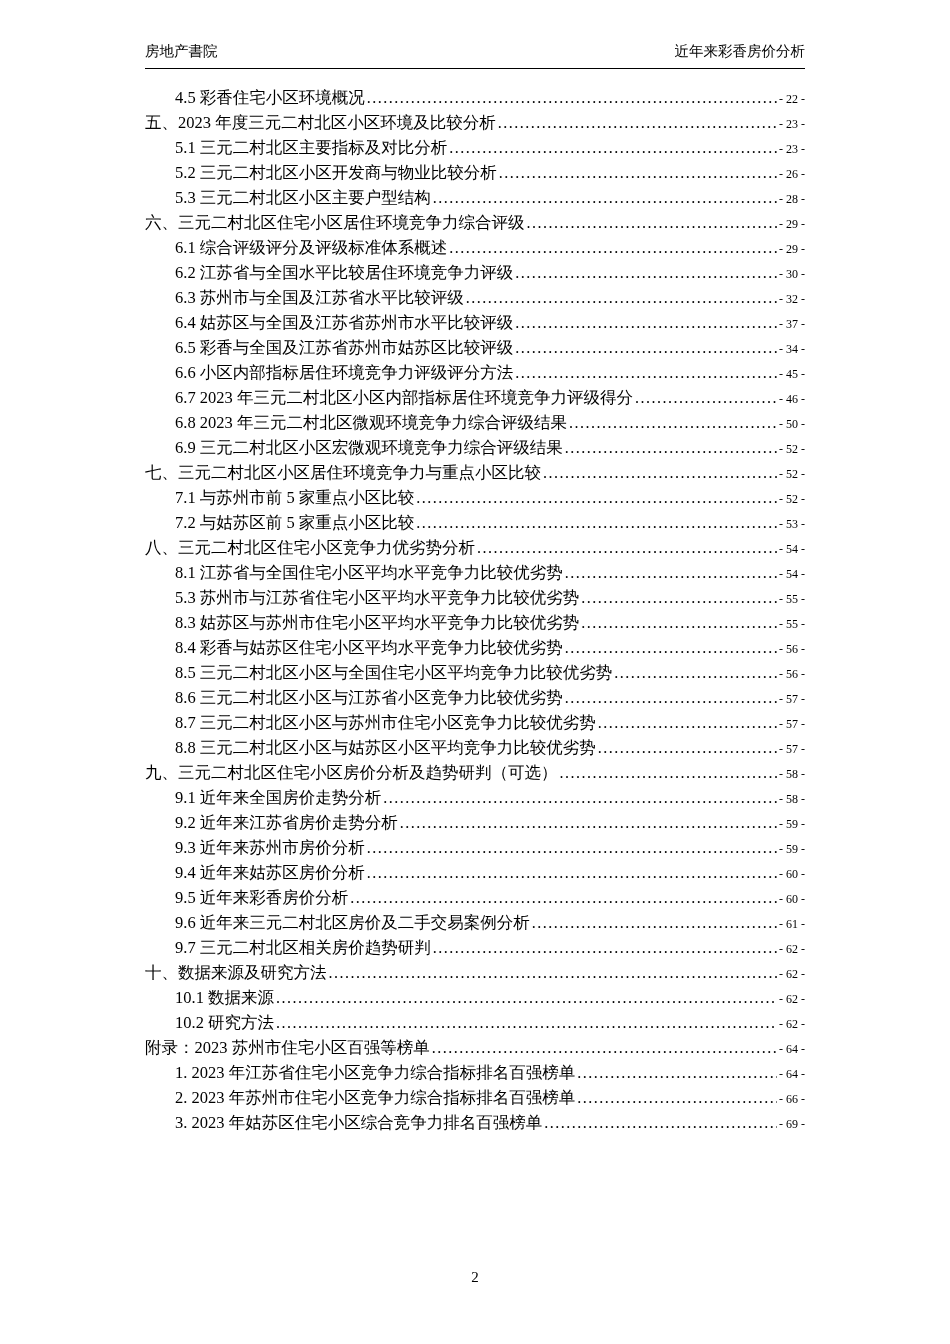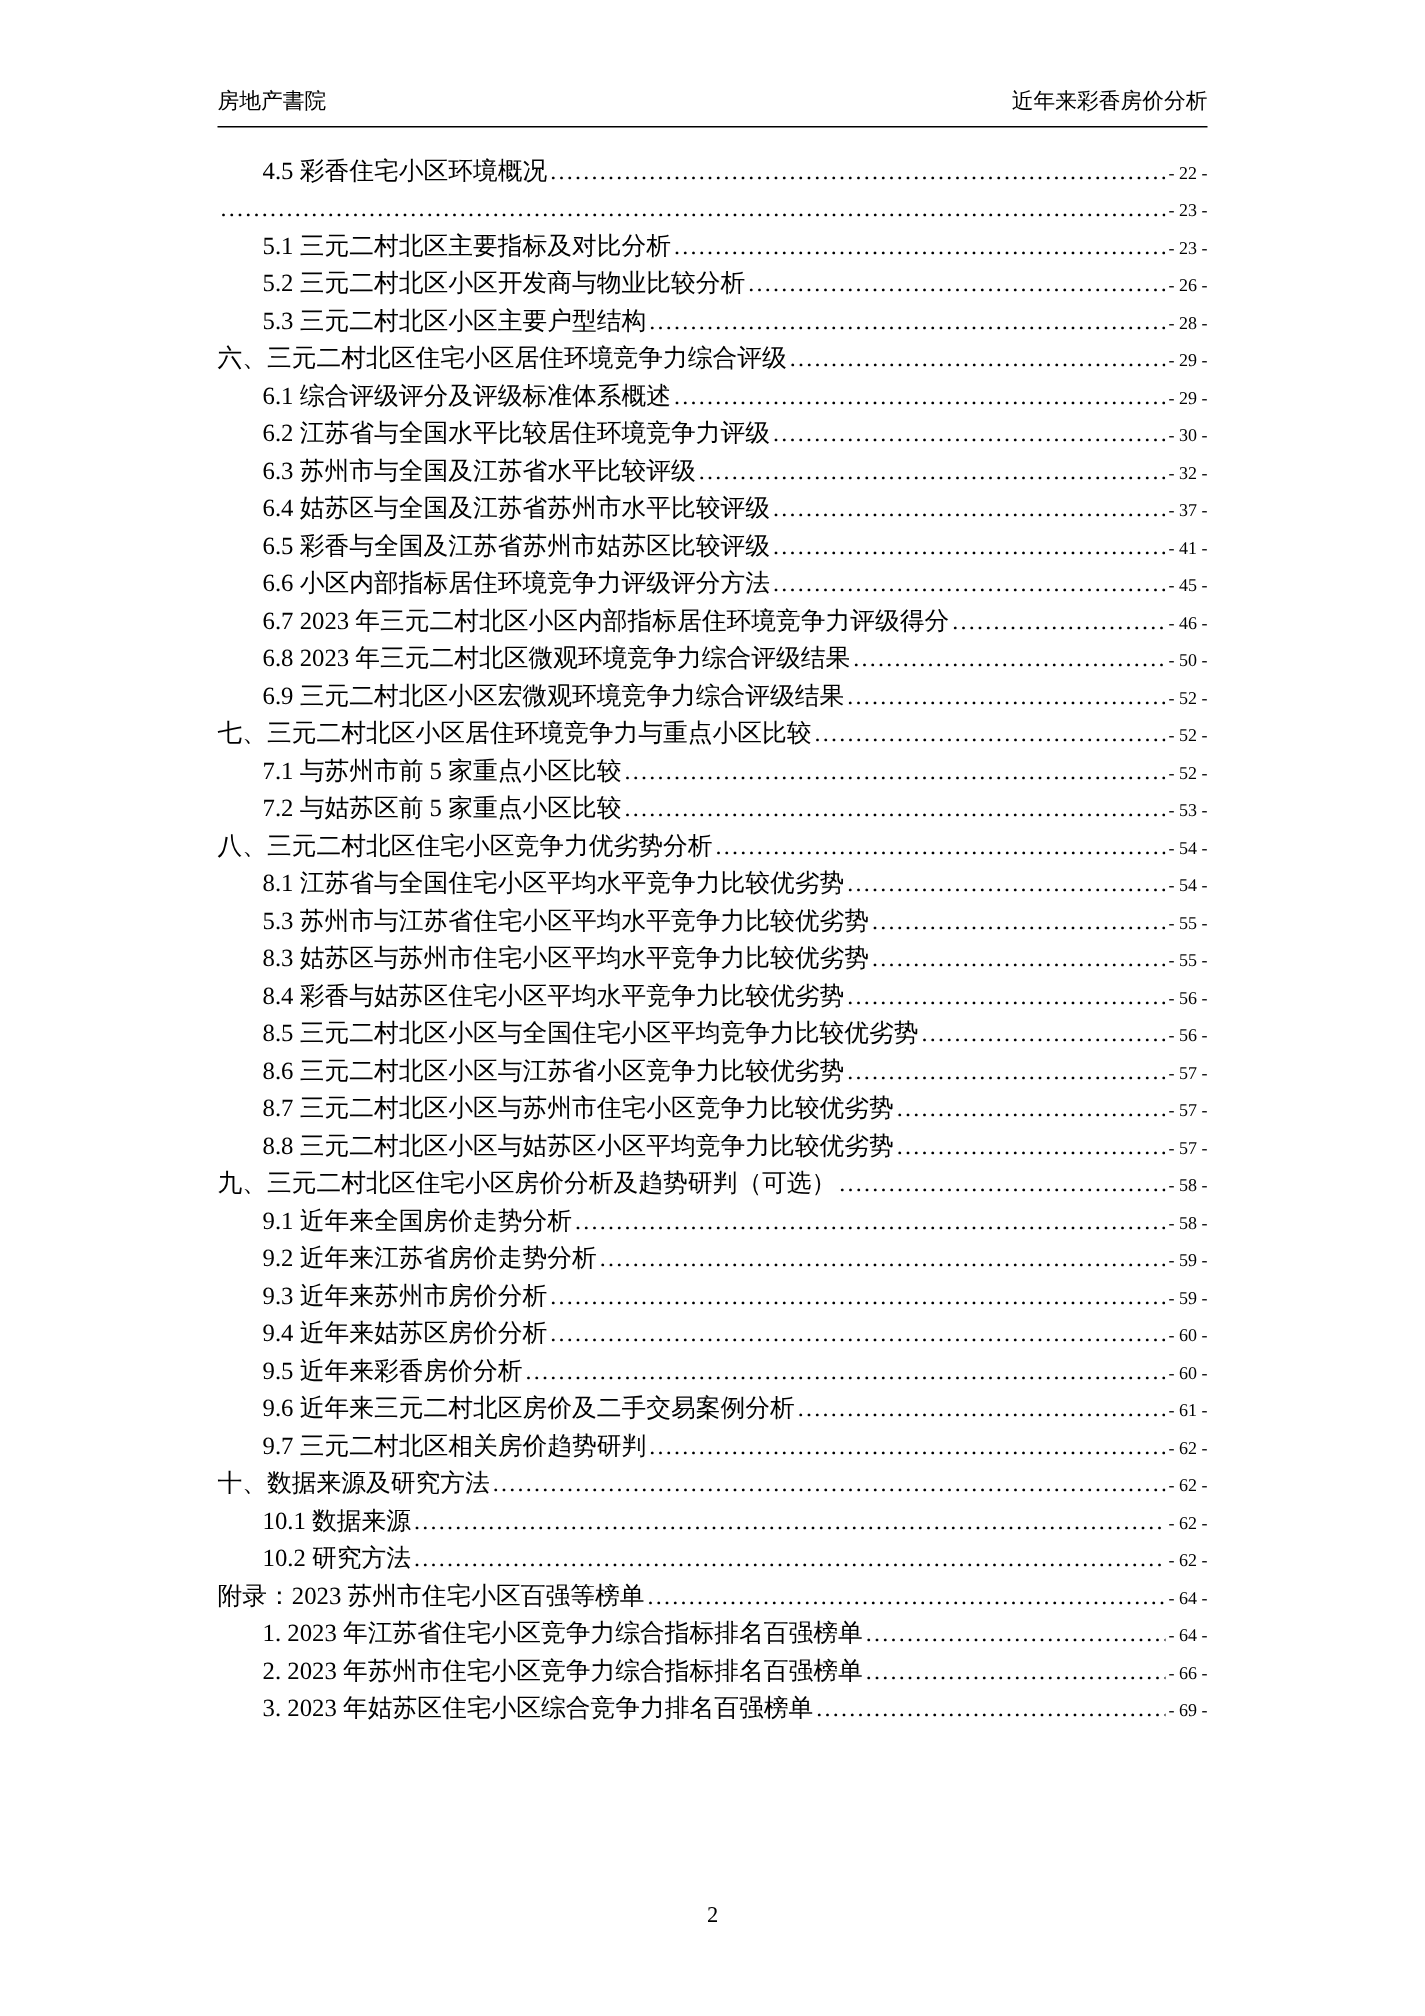--- a/index.html
+++ b/index.html
@@ -13,21 +13,21 @@
     height: 1344px;
     position: relative;
     font-family: "Liberation Serif", "DejaVu Serif", serif;
     color: #000000;
   }
   .page {
     position: absolute;
     top: 0; left: 0;
     width: 950px;
     height: 1344px;
-    padding: 58px 145px 0 145px;
+    padding: 42px 145px 0 145px;
   }
   
   .doc-header {
     display: flex;
     justify-content: space-between;
     align-items: flex-end;
     font-family: "Liberation Sans", "DejaVu Sans", sans-serif;
     font-size: 14.5px;
     padding-bottom: 7px;
     border-bottom: 1.5px solid #000000;
@@ -87,20 +87,21 @@
   </div>
 
   <div class="toc" id="toc">
   <div class="toc-entry level-1">
     <span class="toc-text">4.5 彩香住宅小区环境概况</span>
     <span class="toc-dots"></span>
     <span class="toc-page">- 22 -</span>
   </div>
 
   <div class="toc-entry level-0">
+    <span class="toc-text">五、2023 年度三元二村北区小区环境及比较分析</span>
     <span class="toc-dots"></span>
     <span class="toc-page">- 23 -</span>
   </div>
 
   <div class="toc-entry level-1">
     <span class="toc-text">5.1 三元二村北区主要指标及对比分析</span>
     <span class="toc-dots"></span>
     <span class="toc-page">- 23 -</span>
   </div>
 
@@ -142,21 +143,21 @@
 
   <div class="toc-entry level-1">
     <span class="toc-text">6.4 姑苏区与全国及江苏省苏州市水平比较评级</span>
     <span class="toc-dots"></span>
     <span class="toc-page">- 37 -</span>
   </div>
 
   <div class="toc-entry level-1">
     <span class="toc-text">6.5 彩香与全国及江苏省苏州市姑苏区比较评级</span>
     <span class="toc-dots"></span>
-    <span class="toc-page">- 41 -</span>
+    <span class="toc-page">- 34 -</span>
   </div>
 
   <div class="toc-entry level-1">
     <span class="toc-text">6.6 小区内部指标居住环境竞争力评级评分方法</span>
     <span class="toc-dots"></span>
     <span class="toc-page">- 45 -</span>
   </div>
 
   <div class="toc-entry level-1">
     <span class="toc-text">6.7 2023 年三元二村北区小区内部指标居住环境竞争力评级得分</span>

